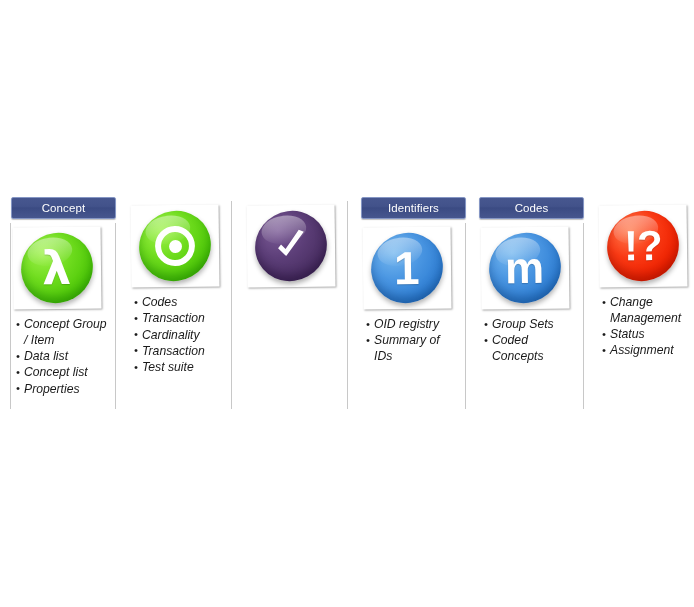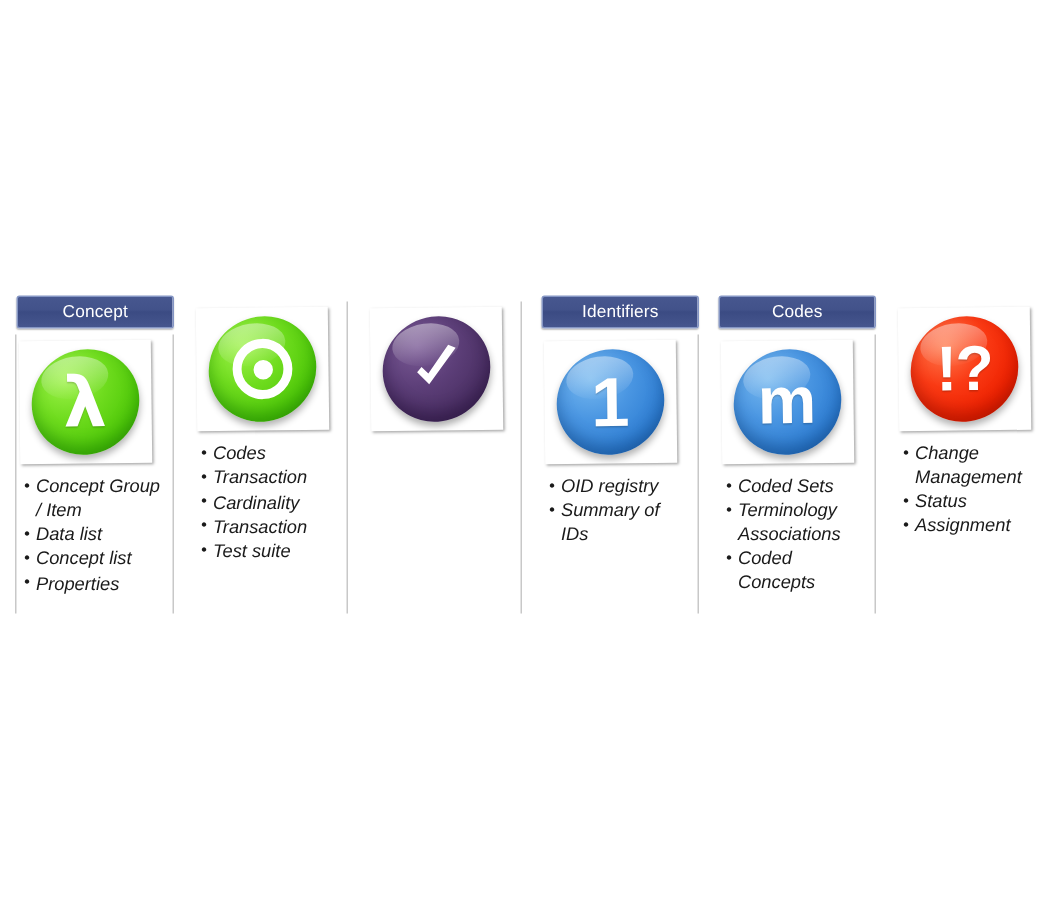--- a/index.html
+++ b/index.html
@@ -319,22 +319,21 @@
           <div class="thumb-wrap">
             <div class="thumb">
               <div class="orb-holder">
                 <div class="orb blue">
                   <span class="glyph glyph-m">m</span>
                 </div>
               </div>
             </div>
           </div>
           <ul class="bullets">
-            <li>Coded Sets</li>
-            <li>Terminology Associations</li>
+            <li>Group Sets</li>
             <li>Coded Concepts</li>
           </ul>
         </div>
       </div>
       <div class="column">
         <div class="col-body">
           <div class="thumb-wrap">
             <div class="thumb">
               <div class="orb-holder">
                 <div class="orb red">

